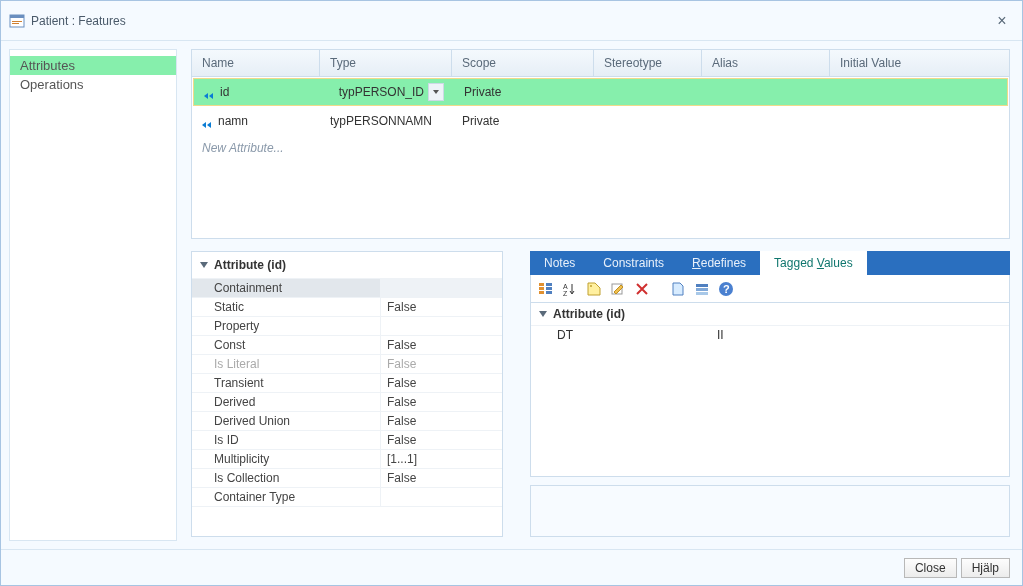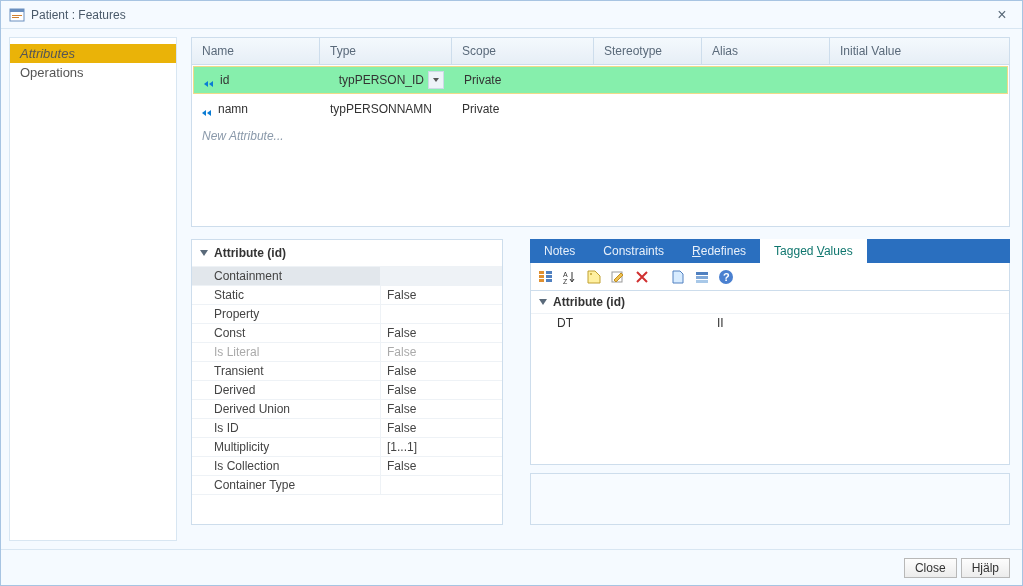--- a/index.html
+++ b/index.html
@@ -11,21 +11,21 @@
   }
   .dialog {
     width: 1023px;
     height: 586px;
     background: #f5faff;
     border: 1px solid #a7c4e2;
     display: flex;
     flex-direction: column;
   }
   .titlebar {
-    height: 28px;
+    height: 40px;
     display: flex;
     align-items: center;
     padding: 0 8px;
     border-bottom: 1px solid #d8e6f2;
   }
   .titlebar .icon {
     width: 16px; height: 16px; margin-right: 6px;
     display: flex; align-items: center; justify-content: center;
   }
   .titlebar .title { flex: 1; color: #4a5a6a; }
@@ -45,22 +45,21 @@
     border: 1px solid #d8e6f2;
     padding-top: 6px;
   }
   .sidebar-item {
     padding: 2px 10px;
     color: #555;
     cursor: pointer;
     font-size: 13px;
   }
   .sidebar-item.active {
-    background: #eab308;
-    font-style: italic;
+    background: #86efac;
   }
   .main {
     flex: 1;
     display: flex;
     flex-direction: column;
     gap: 12px;
   }
   .grid {
     border: 1px solid #cdddec;
     background: #fff;

